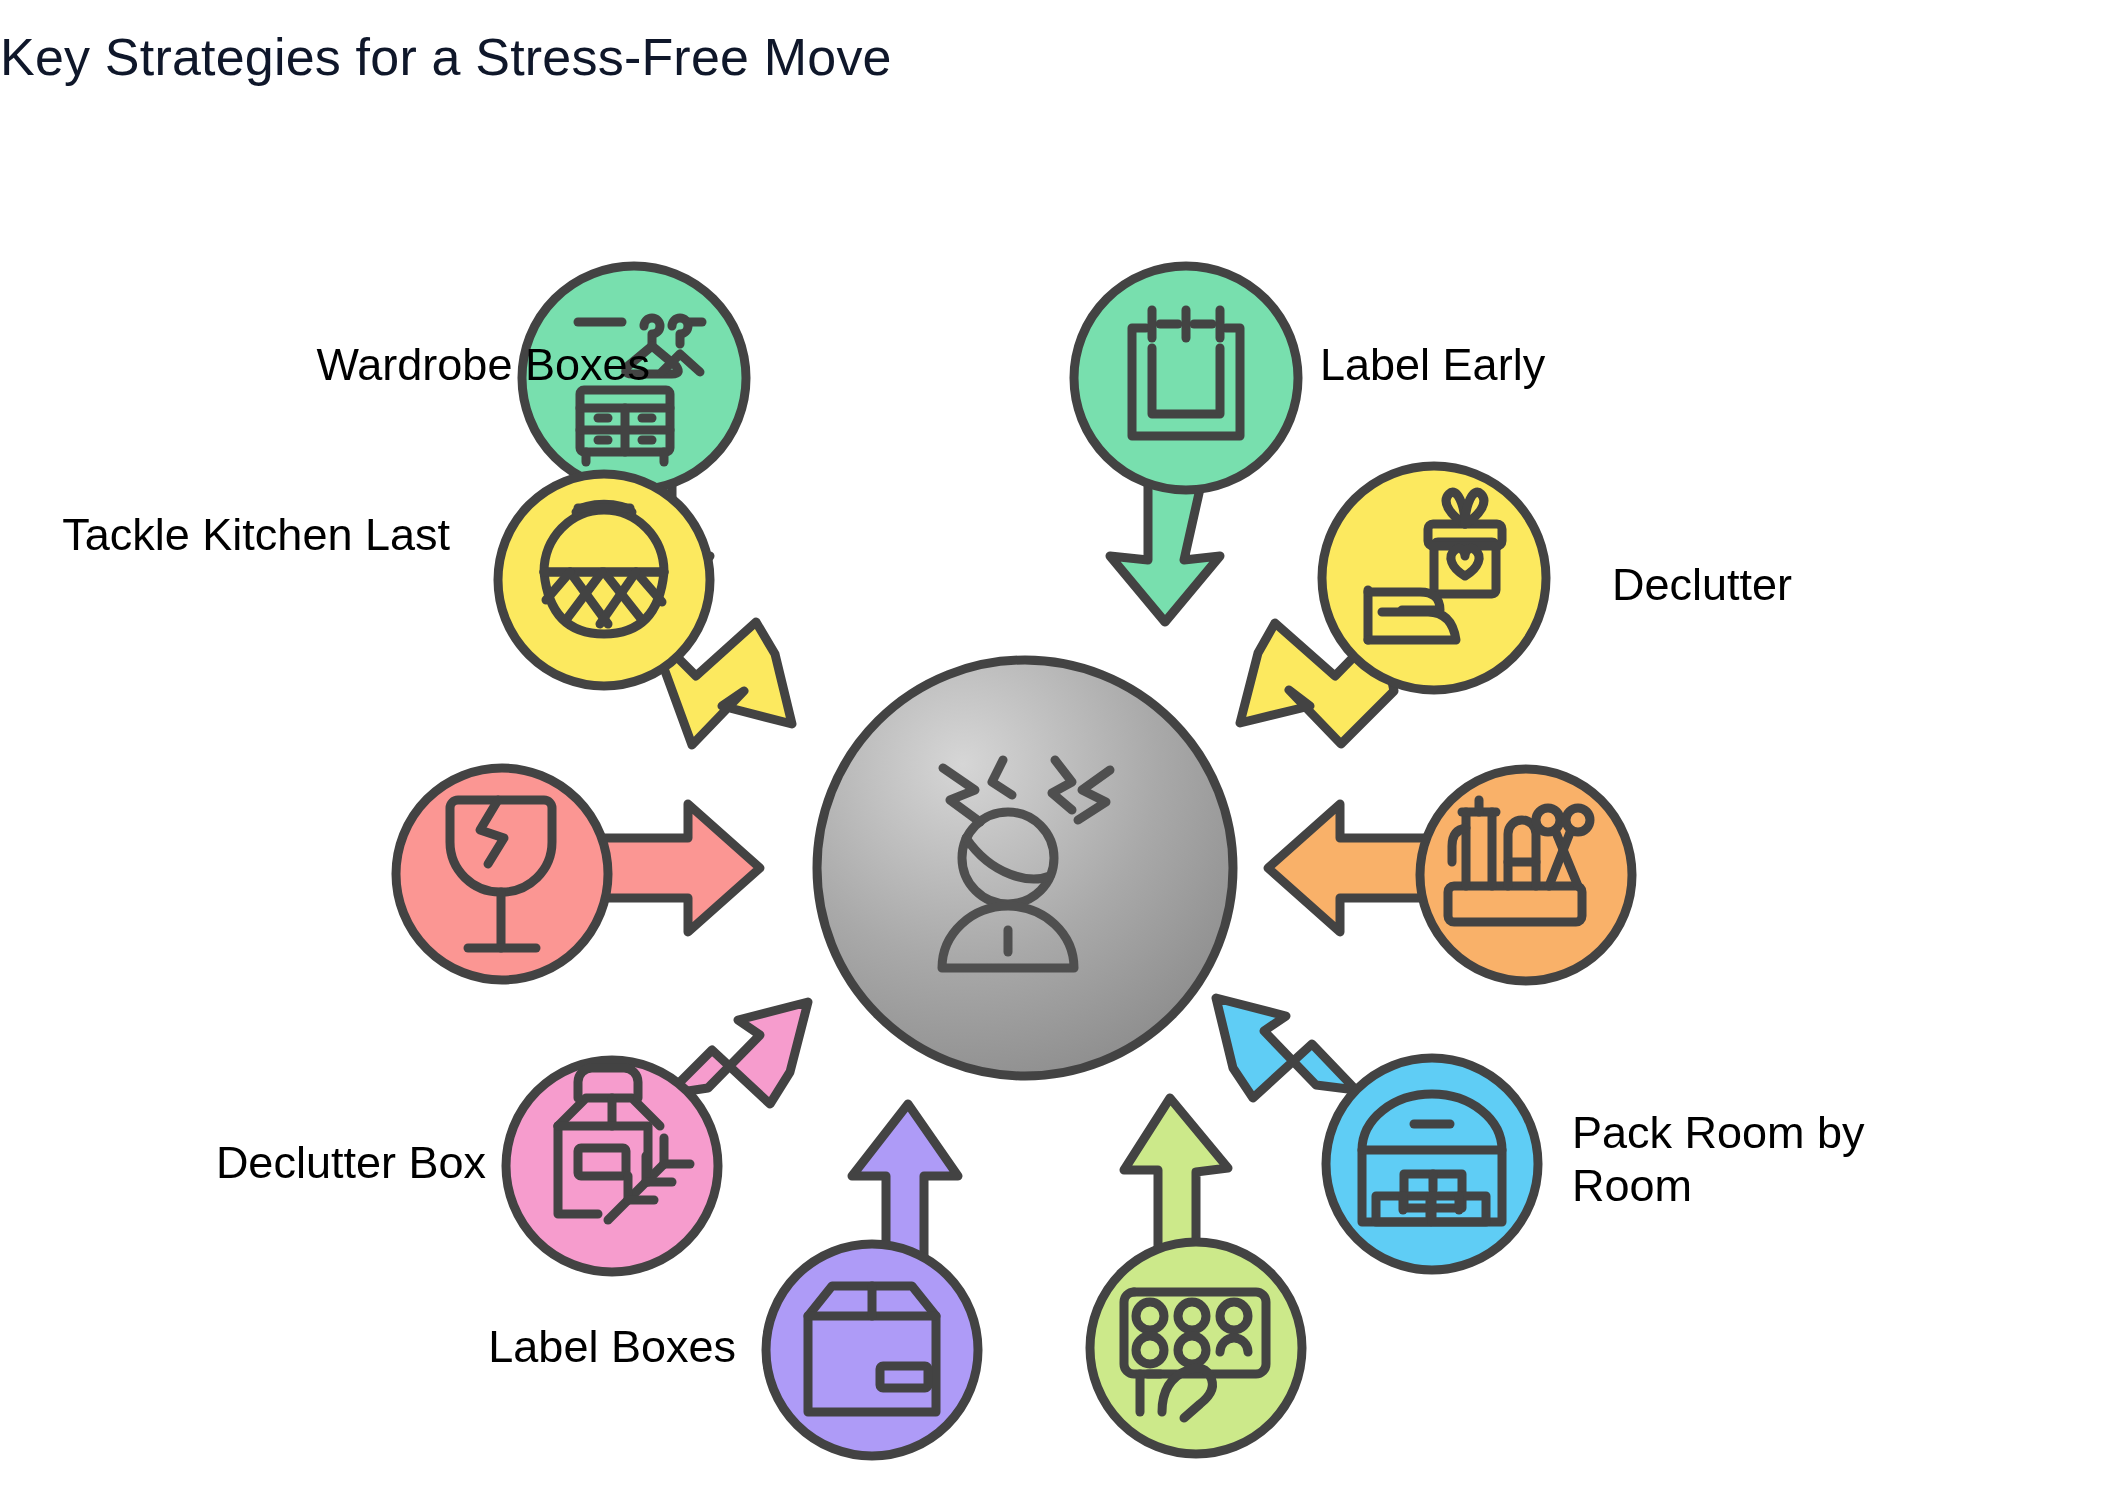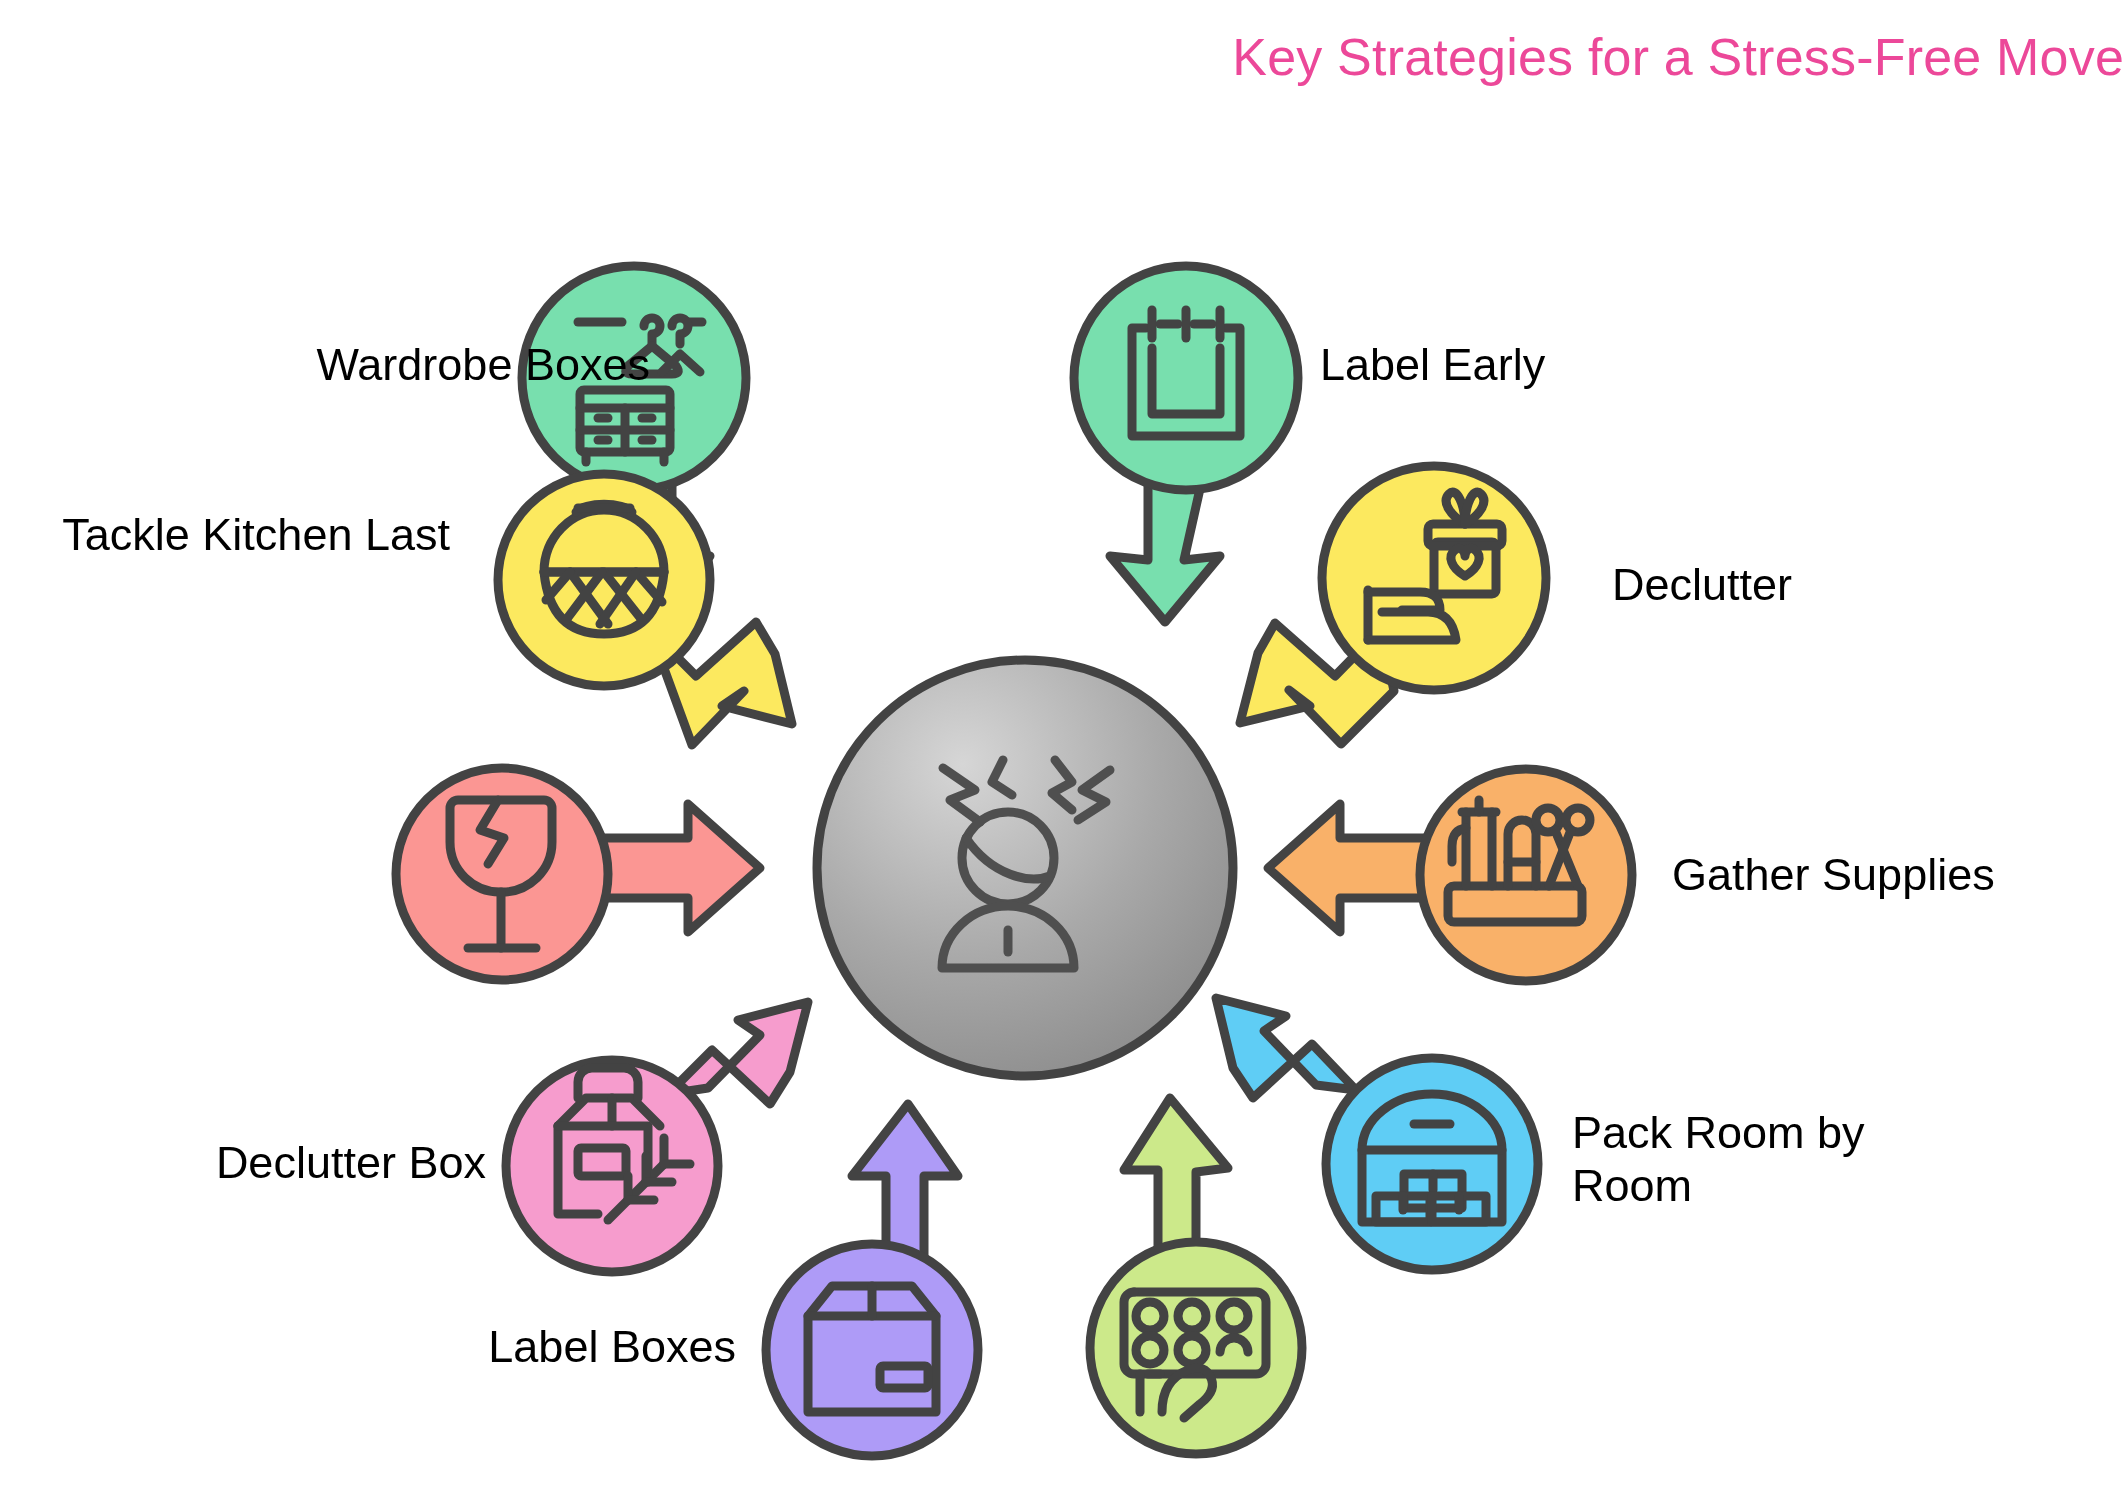--- a/index.html
+++ b/index.html
@@ -7,24 +7,24 @@
     width:2124px;height:1504px;
     font-family:"Liberation Sans", sans-serif;
     color:#434343;
     overflow:hidden;
     position:relative;
   }
   #stage{position:absolute;inset:0;}
   #title{
     position:absolute;
     left:0;right:0;top:28px;
-    text-align:right;
+    text-align:left;
     font-size:52px;
     font-weight:400;
-    color:#ec4899;
+    color:#0f172a;
     letter-spacing:0.2px;
     line-height:1.15;
   }
   svg#scene{position:absolute;left:0;top:0;width:2124px;height:1504px;display:block;}
   .lbl{
     position:absolute;
     font-size:45px;
     line-height:1.18;
     color:#000000;
     font-weight:400;
@@ -250,21 +250,20 @@
       </g>
     </g>
   </svg>
 
   <div class="lbl r" style="left:230px;top:338px;width:420px;">Wardrobe Boxes</div>
 
   <div class="lbl l" style="left:1320px;top:338px;width:420px;">Label Early</div>
 
   <div class="lbl l" style="left:1572px;top:558px;width:440px;margin-left:40px;">Declutter</div>
 
-  <div class="lbl l" style="left:1672px;top:848px;width:440px;">Gather Supplies</div>
 
   <div class="lbl l" style="left:1572px;top:1106px;width:400px;">Pack Room by Room</div>
 
 
   <div class="lbl r" style="left:316px;top:1320px;width:420px;">Label Boxes</div>
 
   <div class="lbl r" style="left:46px;top:1136px;width:440px;">Declutter Box</div>
 
 
   <div class="lbl r" style="left:30px;top:508px;width:420px;">Tackle Kitchen Last</div>

